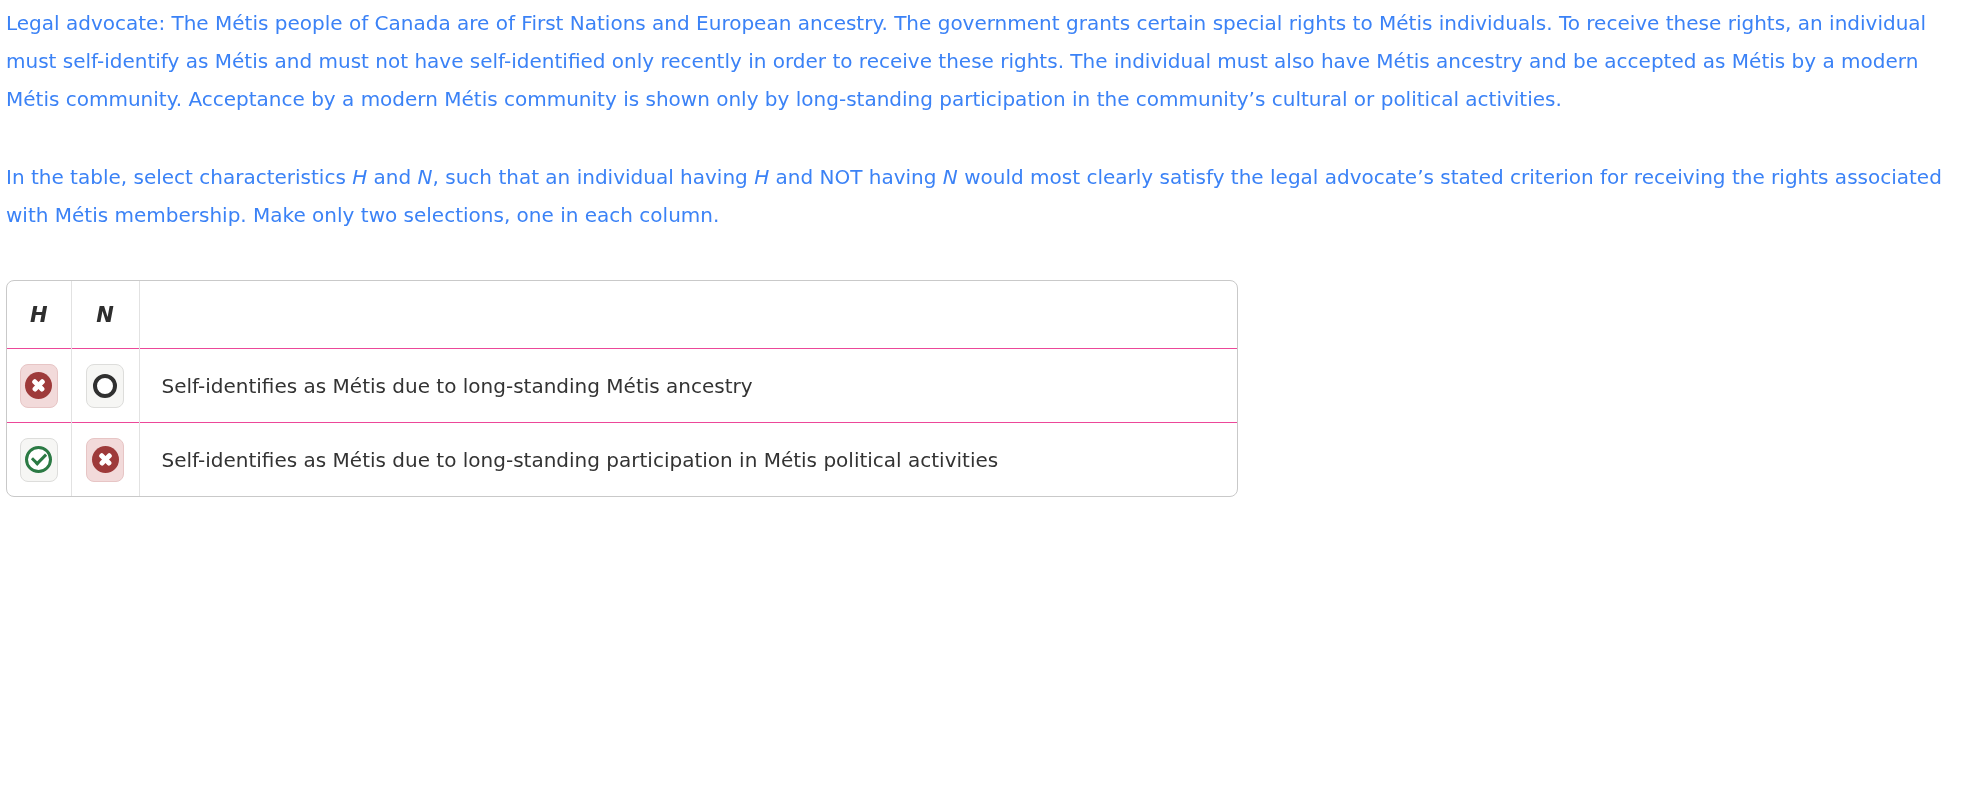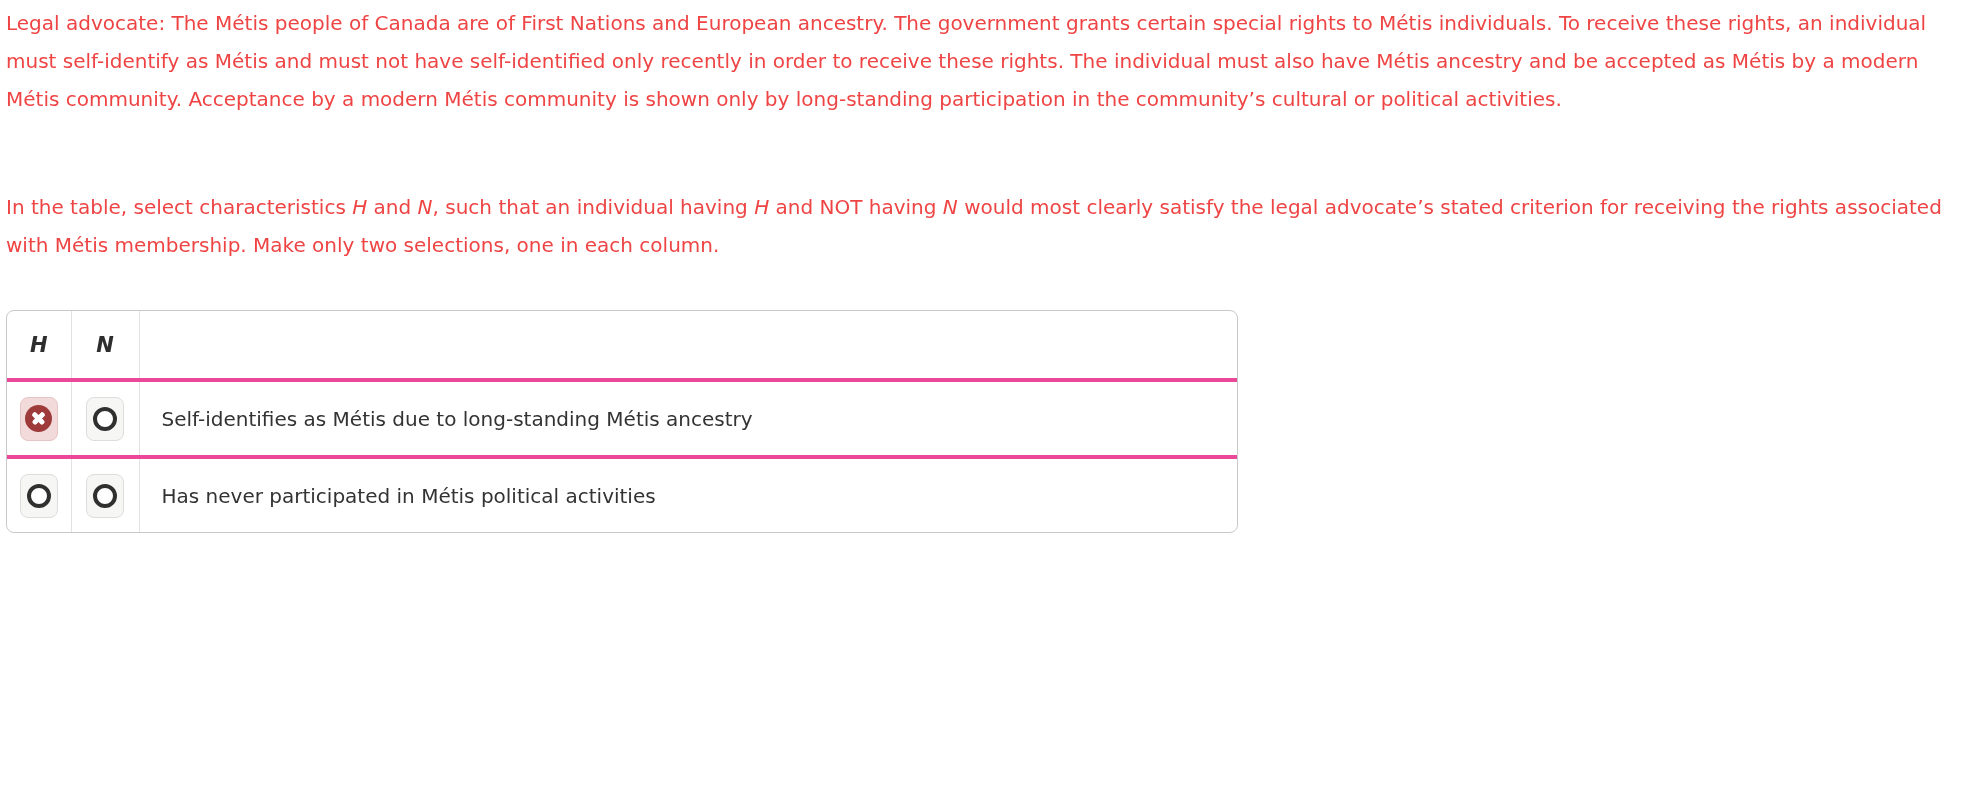--- a/index.html
+++ b/index.html
@@ -11,23 +11,23 @@
     color: #3a3a3a;
     overflow: hidden;
   }
   .content { padding: 4px 10px 0 6px; }
 
   .para {
     margin: 0;
     font-size: 20px;
     line-height: 38px;
     max-width: 1966px;
-    color: #ef4444;
+    color: #3b82f6;
   }
-  .para-question { margin-top: 70px; }
+  .para-question { margin-top: 40px; }
   .var { font-style: italic; }
 
   .tbl-wrap {
     margin-top: 46px;
     width: 1232px;
     border: 1px solid #c9c9c9;
     border-radius: 8px;
     overflow: hidden;
     box-sizing: border-box;
     background: #fff;
@@ -39,21 +39,21 @@
     height: 65px;
     font-size: 21px;
     font-style: italic;
     font-weight: bold;
     text-align: center;
     color: #2e2e2e;
     vertical-align: middle;
   }
   td { height: 71px; vertical-align: middle; }
   th + th, td + td { border-left: 1px solid #e2e2e2; }
-  tbody td { border-top: 4px solid #ec4899; }
+  tbody td { border-top: 1px solid #ec4899; }
   td.mark { text-align: center; }
   td.label-cell {
     font-size: 20px;
     padding-left: 22px;
     color: #333333;
   }
 
   .badge {
     display: inline-flex;
     align-items: center;
@@ -144,28 +144,28 @@
           </td>
           <td class="mark">
             <button class="badge" data-variant="empty">
                 <span class="glyph"></span>
               </button>
           </td>
           <td class="label-cell">Self-identifies as Métis due to long-standing Métis ancestry</td>
         </tr>
         <tr>
           <td class="mark">
-            <button class="badge" data-variant="empty">
+            <button class="badge" data-variant="check">
                 <span class="glyph"></span>
               </button>
           </td>
           <td class="mark">
-            <button class="badge" data-variant="empty">
+            <button class="badge" data-variant="cross">
                 <span class="glyph"></span>
               </button>
           </td>
-          <td class="label-cell">Has never participated in Métis political activities</td>
+          <td class="label-cell">Self-identifies as Métis due to long-standing participation in Métis political activities</td>
         </tr>
       </tbody>
     </table>
   </div>
 
 </div>
 
 </body></html>

